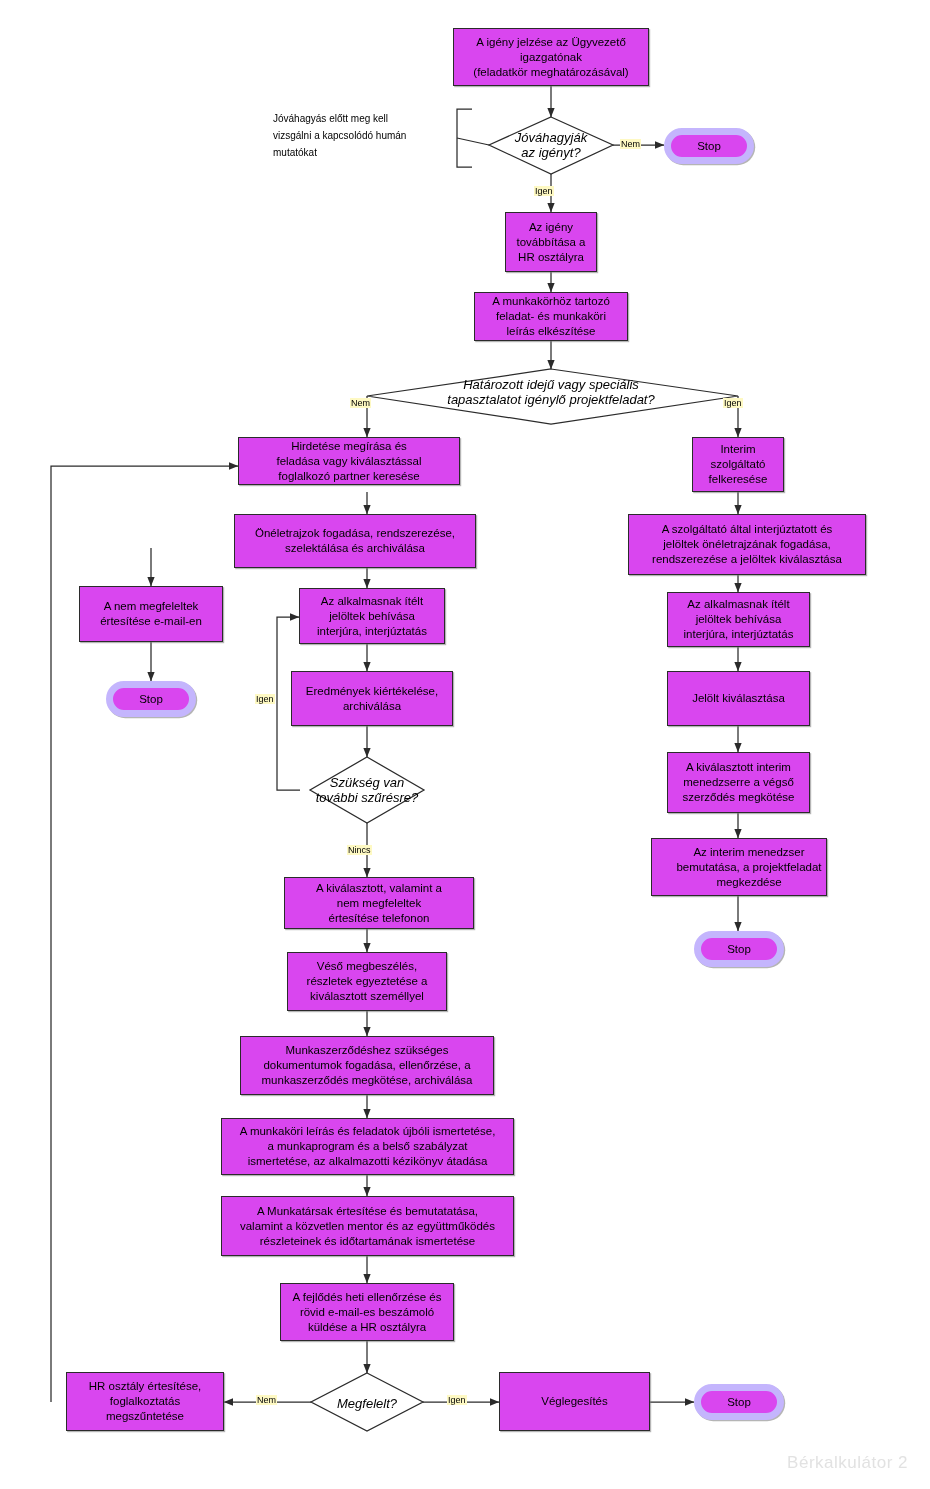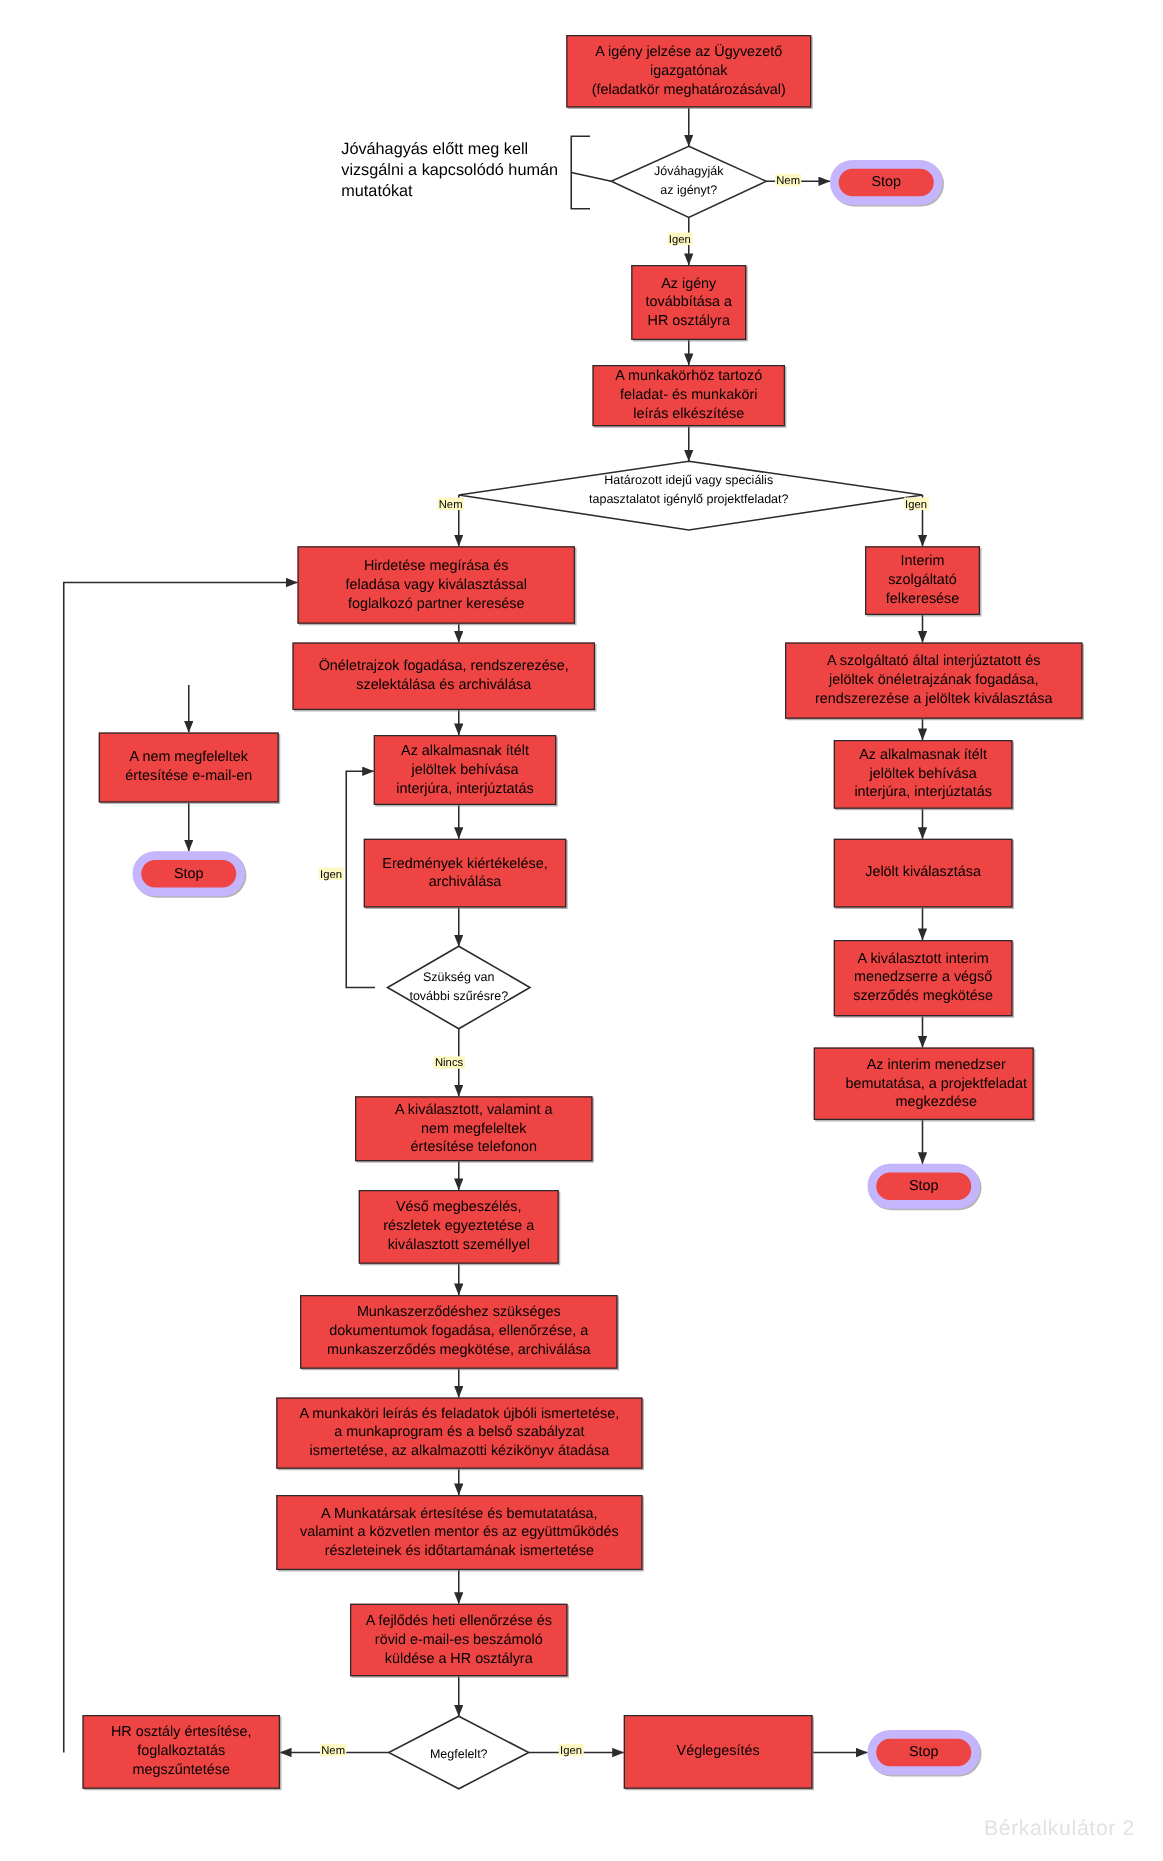--- a/index.html
+++ b/index.html
@@ -26,60 +26,61 @@
   .node {
     position: absolute;
     box-sizing: border-box;
     display: flex;
     align-items: center;
     justify-content: center;
     text-align: center;
     font-size: 11.5px;
     line-height: 15px;
     color: #000000;
-    background: #ef4444;
+    background: #d946ef;
     white-space: pre-line;
     z-index: 3;
   }
   .proc {
     border: 1px solid #2b2b2b;
     box-shadow: 1.2px 1.2px 0 rgba(120,120,120,0.55);
   }
   .term {
     border: 7px solid #c4b5fd;
     border-radius: 999px;
     box-shadow: 1.2px 1.2px 0 rgba(120,120,120,0.55);
   }
   .dec-label {
     position: absolute;
     display: flex;
     align-items: center;
     justify-content: center;
     text-align: center;
-    font-size: 10px;
+    font-size: 13px;
     line-height: 15px;
     color: #000;
     white-space: pre-line;
     background: transparent;
     z-index: 4;
     pointer-events: none;
+    font-style: italic;
   }
   .edge-label {
     position: absolute;
     font-size: 9px;
     line-height: 10px;
     color: #000;
     background: #fef9c3;
     padding: 0 1px;
     z-index: 5;
     white-space: nowrap;
   }
   .note {
     position: absolute;
-    font-size: 13px;
+    font-size: 10px;
     line-height: 17px;
     color: #000;
     text-align: left;
     z-index: 3;
     white-space: pre-line;
     background: transparent;
   }
   .watermark {
     position: absolute;
     right: 22px;
@@ -192,21 +193,21 @@
 továbbítása a
 HR osztályra</div>
 
   <div class="node proc" style="left:474px; top:292px; width:154px; height:49px;">A munkakörhöz tartozó
 feladat- és munkaköri
 leírás elkészítése</div>
 
   <div class="dec-label" style="left:400px; top:374px; width:302px; height:36px;">Határozott idejű vagy speciális
 tapasztalatot igénylő  projektfeladat?</div>
 
-  <div class="node proc" style="left:238px; top:437px; width:222px; height:62px;">Hirdetése megírása és
+  <div class="node proc" style="left:238px; top:437px; width:222px; height:48px;">Hirdetése megírása és
 feladása vagy kiválasztással
 foglalkozó partner keresése</div>
 
   <div class="node proc" style="left:234px; top:514px; width:242px; height:54px;">Önéletrajzok fogadása, rendszerezése,
 szelektálása és archiválása</div>
 
   <div class="node proc" style="left:79px; top:586px; width:144px; height:56px;">A nem megfeleltek
 értesítése e-mail-en</div>
 
   <div class="node term" style="left:106px; top:681px; width:90px; height:36px;">Stop</div>

